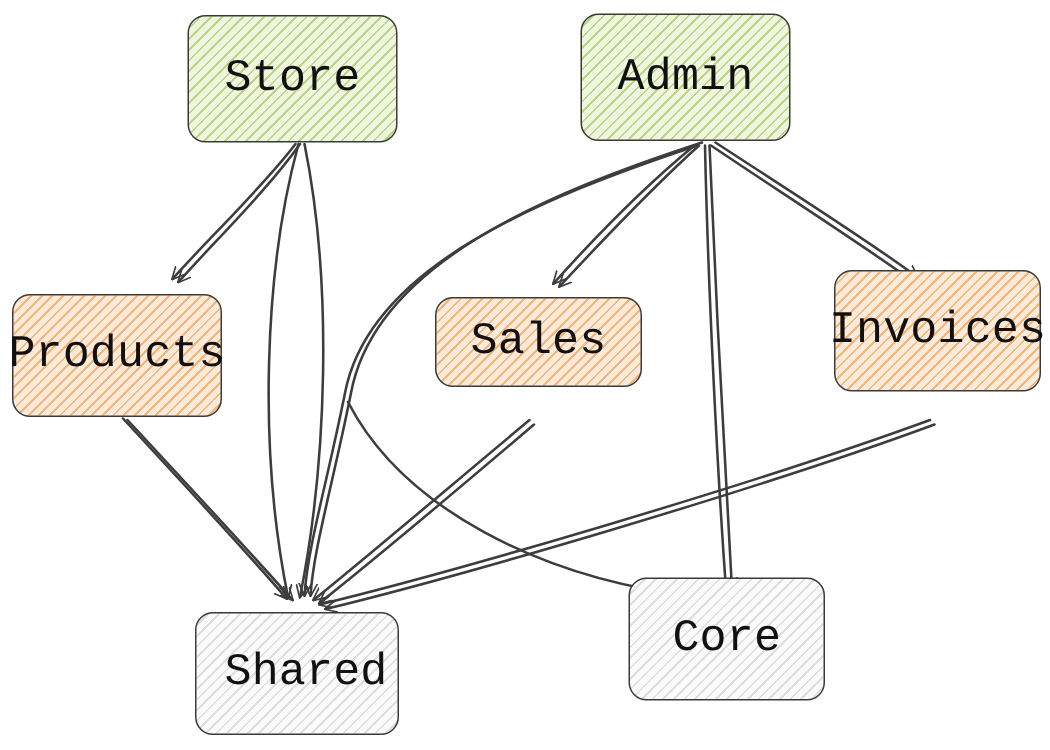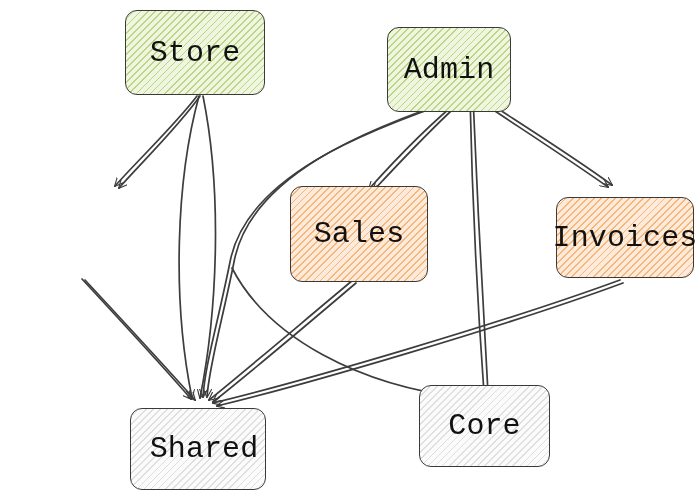--- a/index.html
+++ b/index.html
@@ -121,30 +121,33 @@
       <path d="M 620 280 C 500 324, 300 382, 213 403" marker-end="url(#arrowhead)"></path>
       <path d="M 623 283 C 504 327, 304 385, 217 406" marker-end="url(#arrowhead)"></path>
 
     </g>
   </svg>
 
   <div class="node fill-green" style="left:125px; top:10px; width:140px; height:85px;">
     <span class="node-label">Store</span>
   </div>
 
-  <div class="node fill-green" style="left:387px; top:27px; width:124px; height:85px;">
+  <div class="node fill-green" style="left:387px; top:9px; width:140px; height:85px;">
     <span class="node-label">Admin</span>
   </div>
 
+  <div class="node fill-orange" style="left:8px; top:196px; width:140px; height:82px;">
+    <span class="node-label">Products</span>
+  </div>
 
-  <div class="node fill-orange" style="left:290px; top:186px; width:138px; height:96px;text-align:right;">
+  <div class="node fill-orange" style="left:290px; top:198px; width:138px; height:60px;text-align:right;">
     <span class="node-label">Sales</span>
   </div>
 
-  <div class="node fill-orange" style="left:556px; top:197px; width:138px; height:81px;">
+  <div class="node fill-orange" style="left:556px; top:180px; width:138px; height:81px;">
     <span class="node-label">Invoices</span>
   </div>
 
   <div class="node fill-grey" style="left:130px; top:408px; width:136px; height:82px;padding-left:12px;">
     <span class="node-label">Shared</span>
   </div>
 
   <div class="node fill-grey" style="left:419px; top:385px; width:131px; height:82px;">
     <span class="node-label">Core</span>
   </div>

